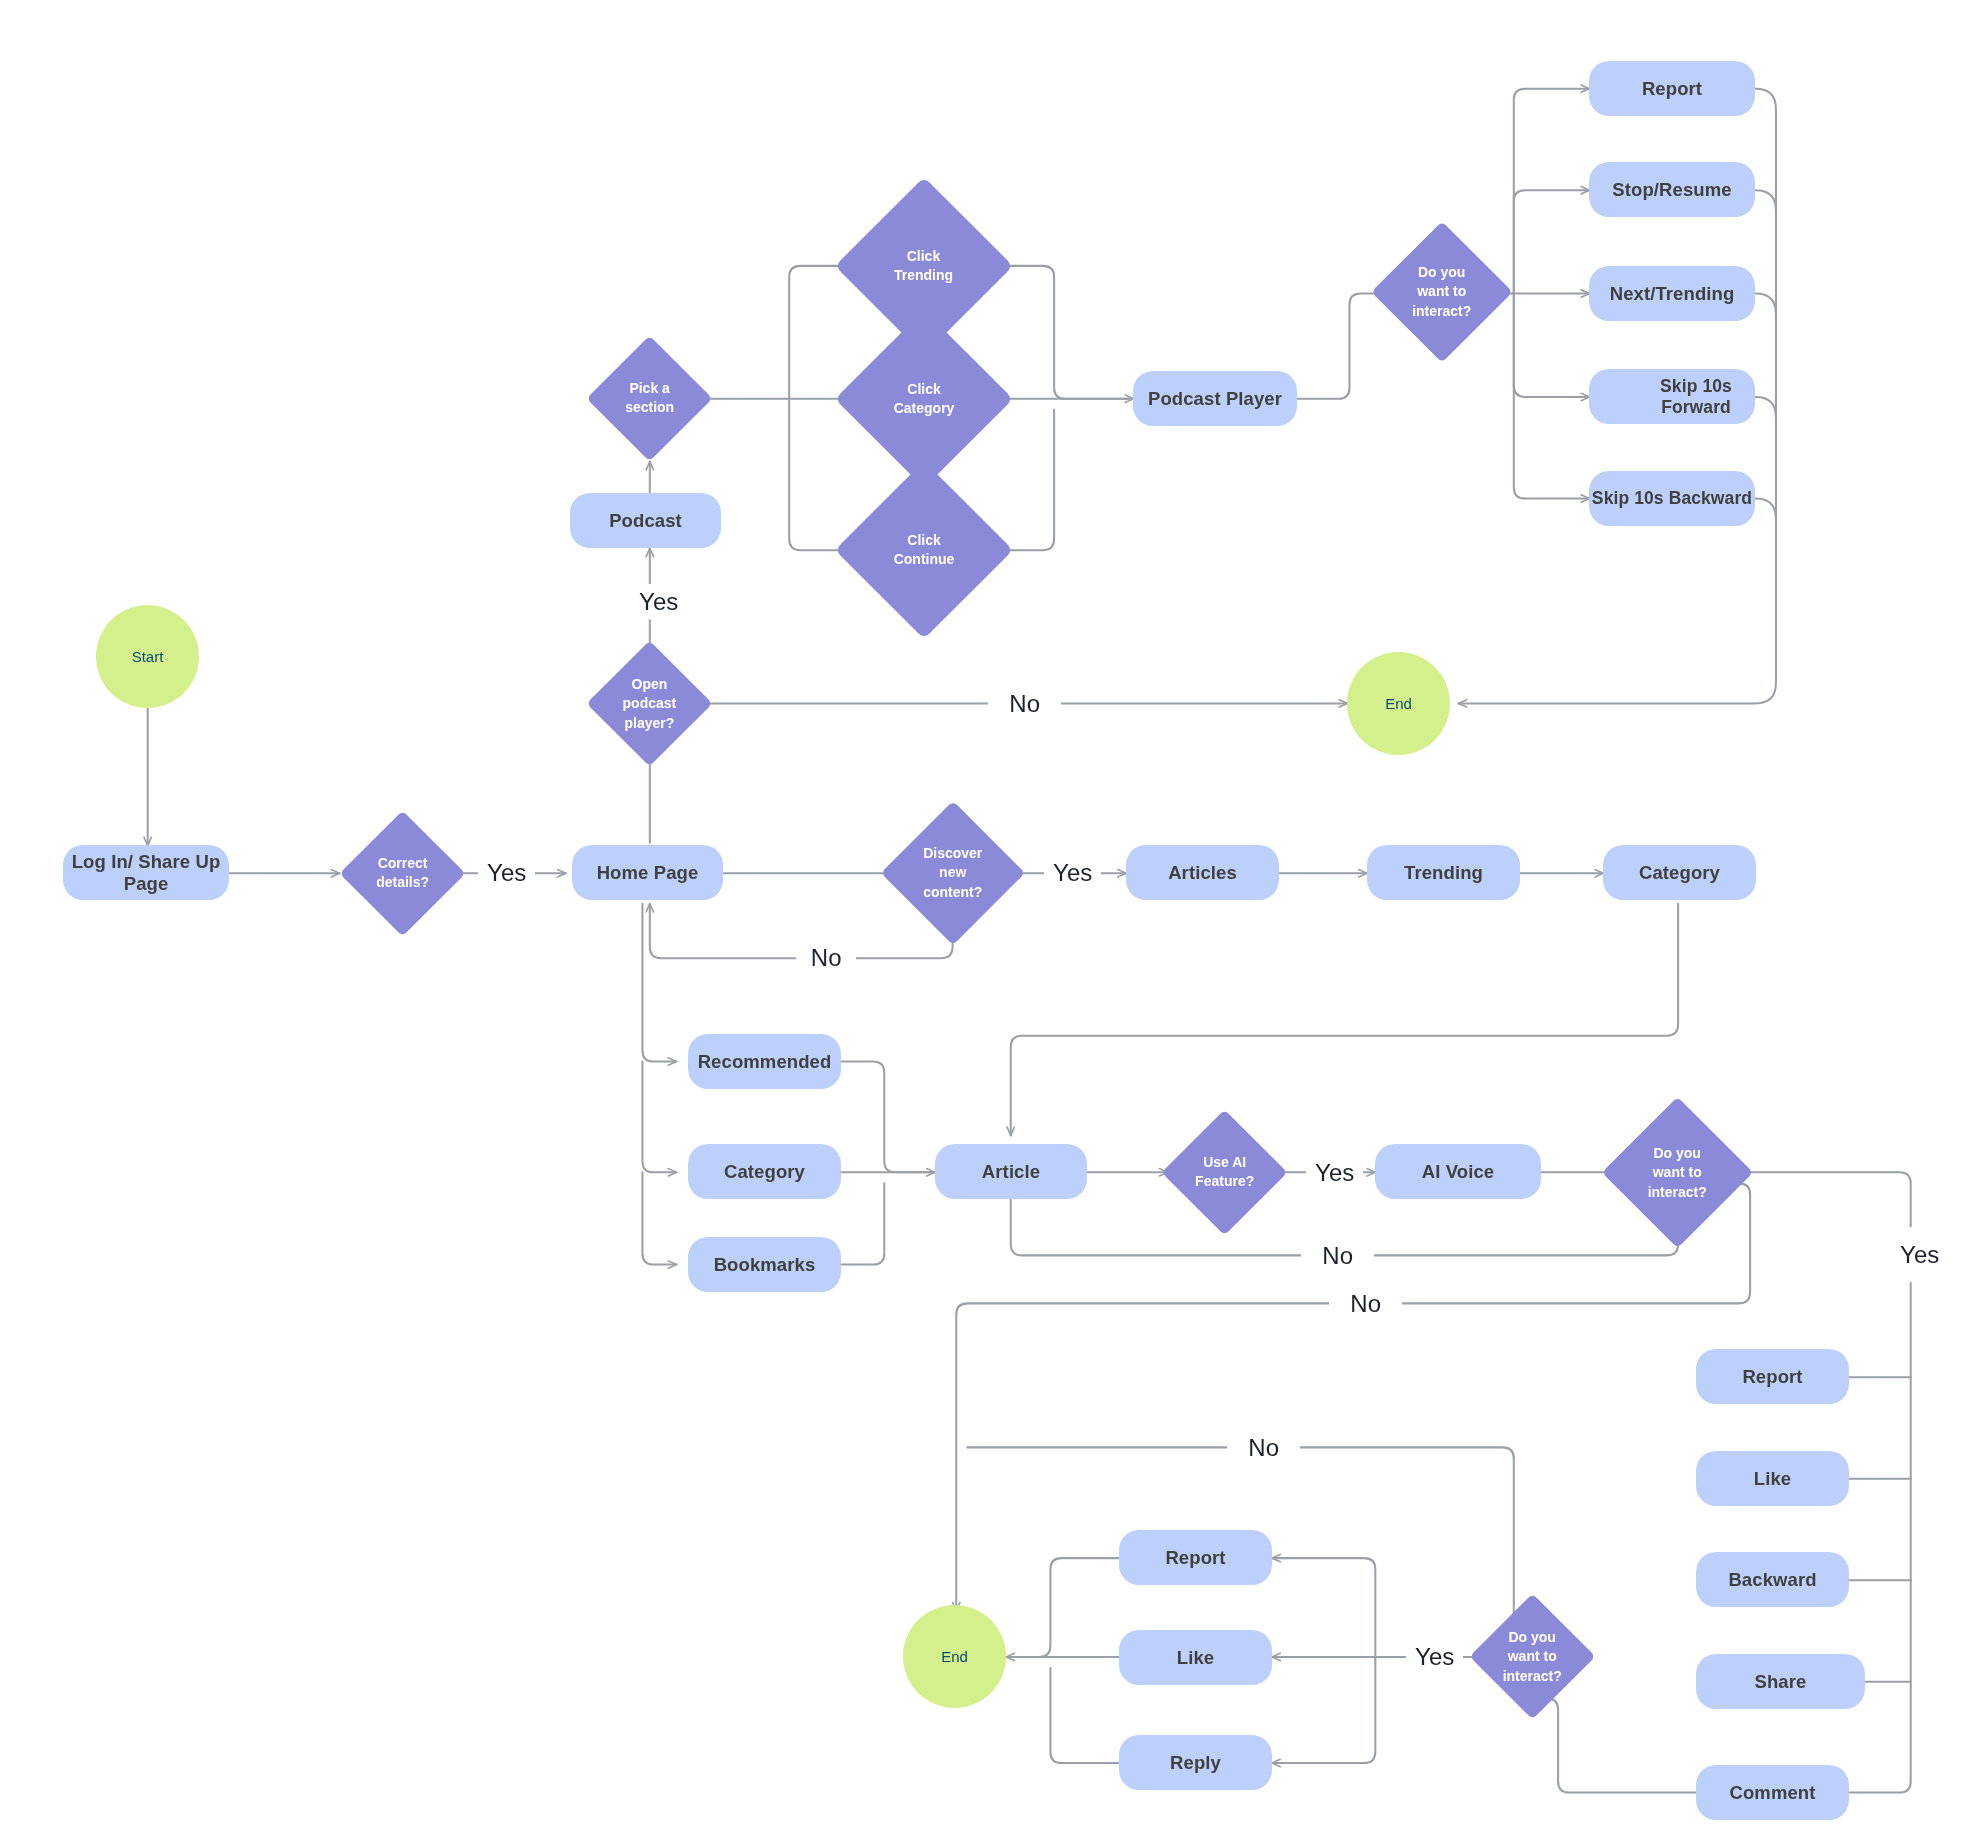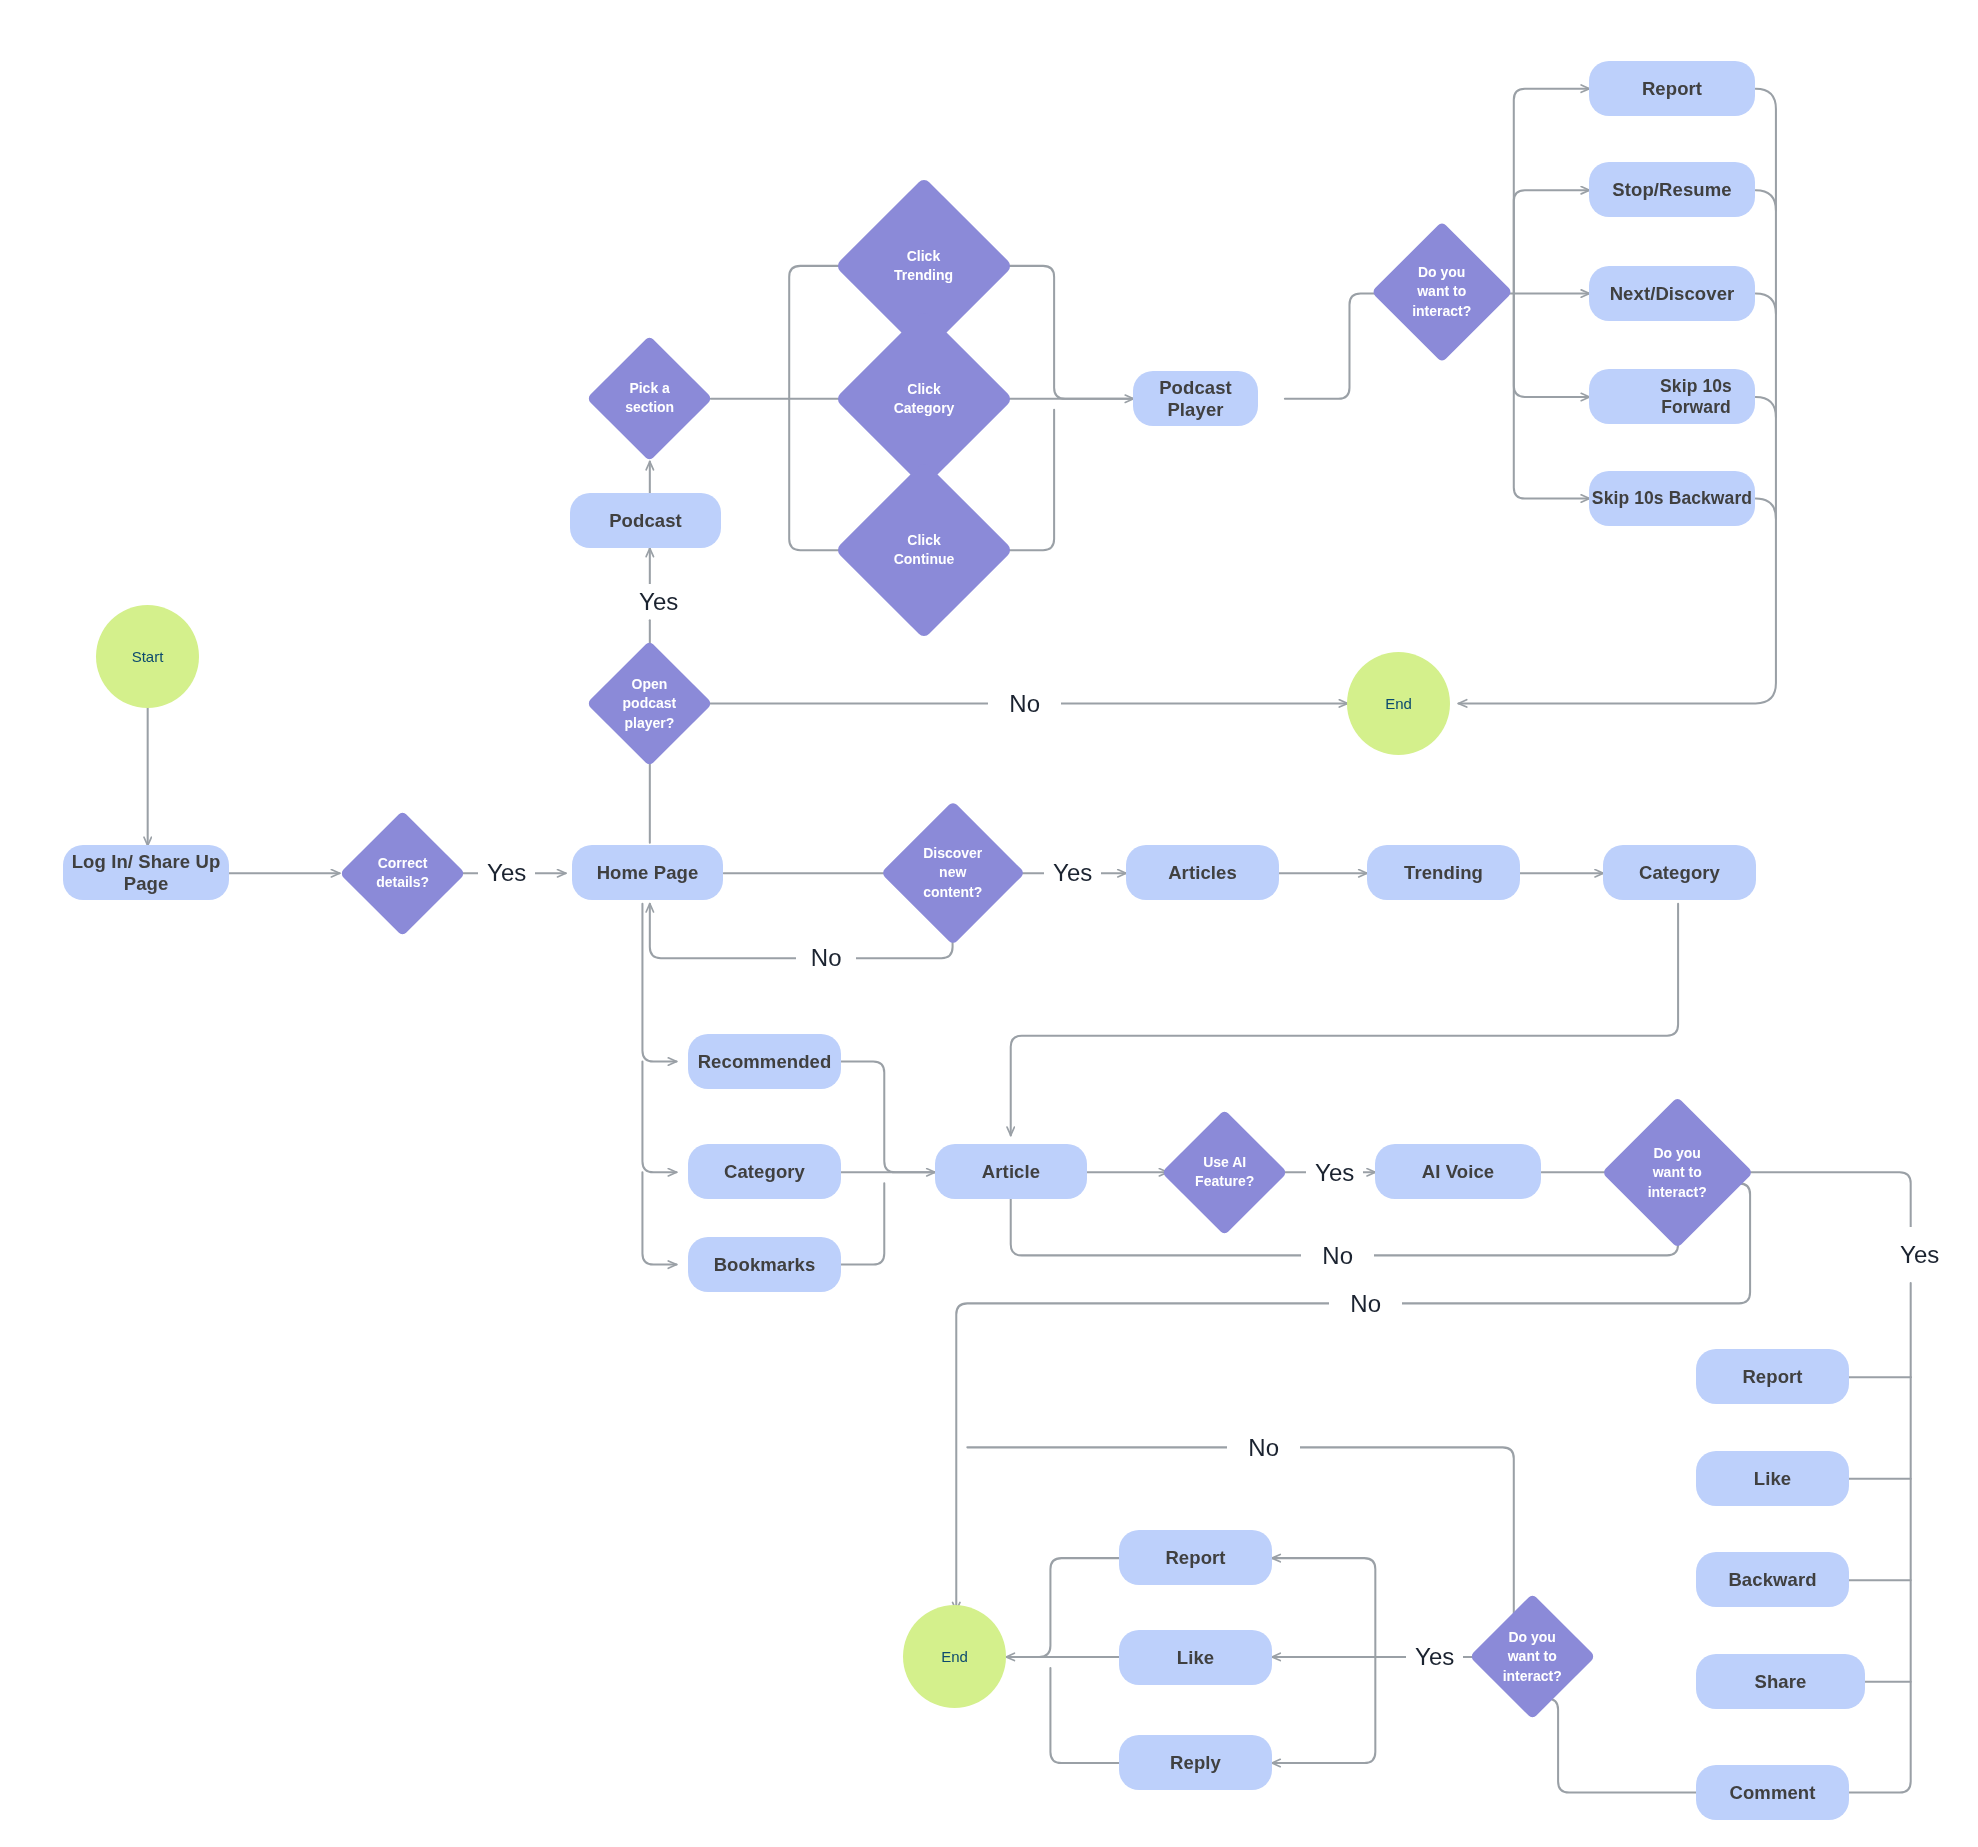--- a/index.html
+++ b/index.html
@@ -169,38 +169,38 @@
   <div class="node diamond" style="left:861px;top:336px;width:126px;height:126px;transform:rotate(45deg);border-radius:7.4px;">
     <span class="dlabel">Click
 Category</span>
   </div>
 
   <div class="node diamond" style="left:861px;top:487px;width:126px;height:126px;transform:rotate(45deg);border-radius:7.4px;">
     <span class="dlabel">Click
 Continue</span>
   </div>
 
-  <div class="node rect" style="left:1133px;top:371px;width:125px;height:55px;">
+  <div class="node rect" style="left:1133px;top:371px;width:164px;height:55px;">
     <span>Podcast Player</span>
   </div>
 
   <div class="node diamond" style="left:1392px;top:242px;width:100px;height:100px;transform:rotate(45deg);border-radius:5.5px;">
     <span class="dlabel">Do you
 want to
 interact?</span>
   </div>
 
   <div class="node rect" style="left:1589px;top:61px;width:166px;height:55px;">
     <span>Report</span>
   </div>
   <div class="node rect" style="left:1589px;top:162px;width:166px;height:55px;">
     <span>Stop/Resume</span>
   </div>
   <div class="node rect" style="left:1589px;top:266px;width:166px;height:55px;">
-    <span>Next/Discover</span>
+    <span>Next/Trending</span>
   </div>
   <div class="node rect" style="left:1589px;top:369px;width:166px;height:55px;font-size:17.5px;padding-left:48px;">
     <span>Skip 10s Forward</span>
   </div>
   <div class="node rect" style="left:1589px;top:471px;width:166px;height:55px;font-size:17.5px;">
     <span>Skip 10s Backward</span>
   </div>
 
   <div class="node circle" style="left:1347px;top:652px;width:103px;height:103px;">
     <span>End</span>

